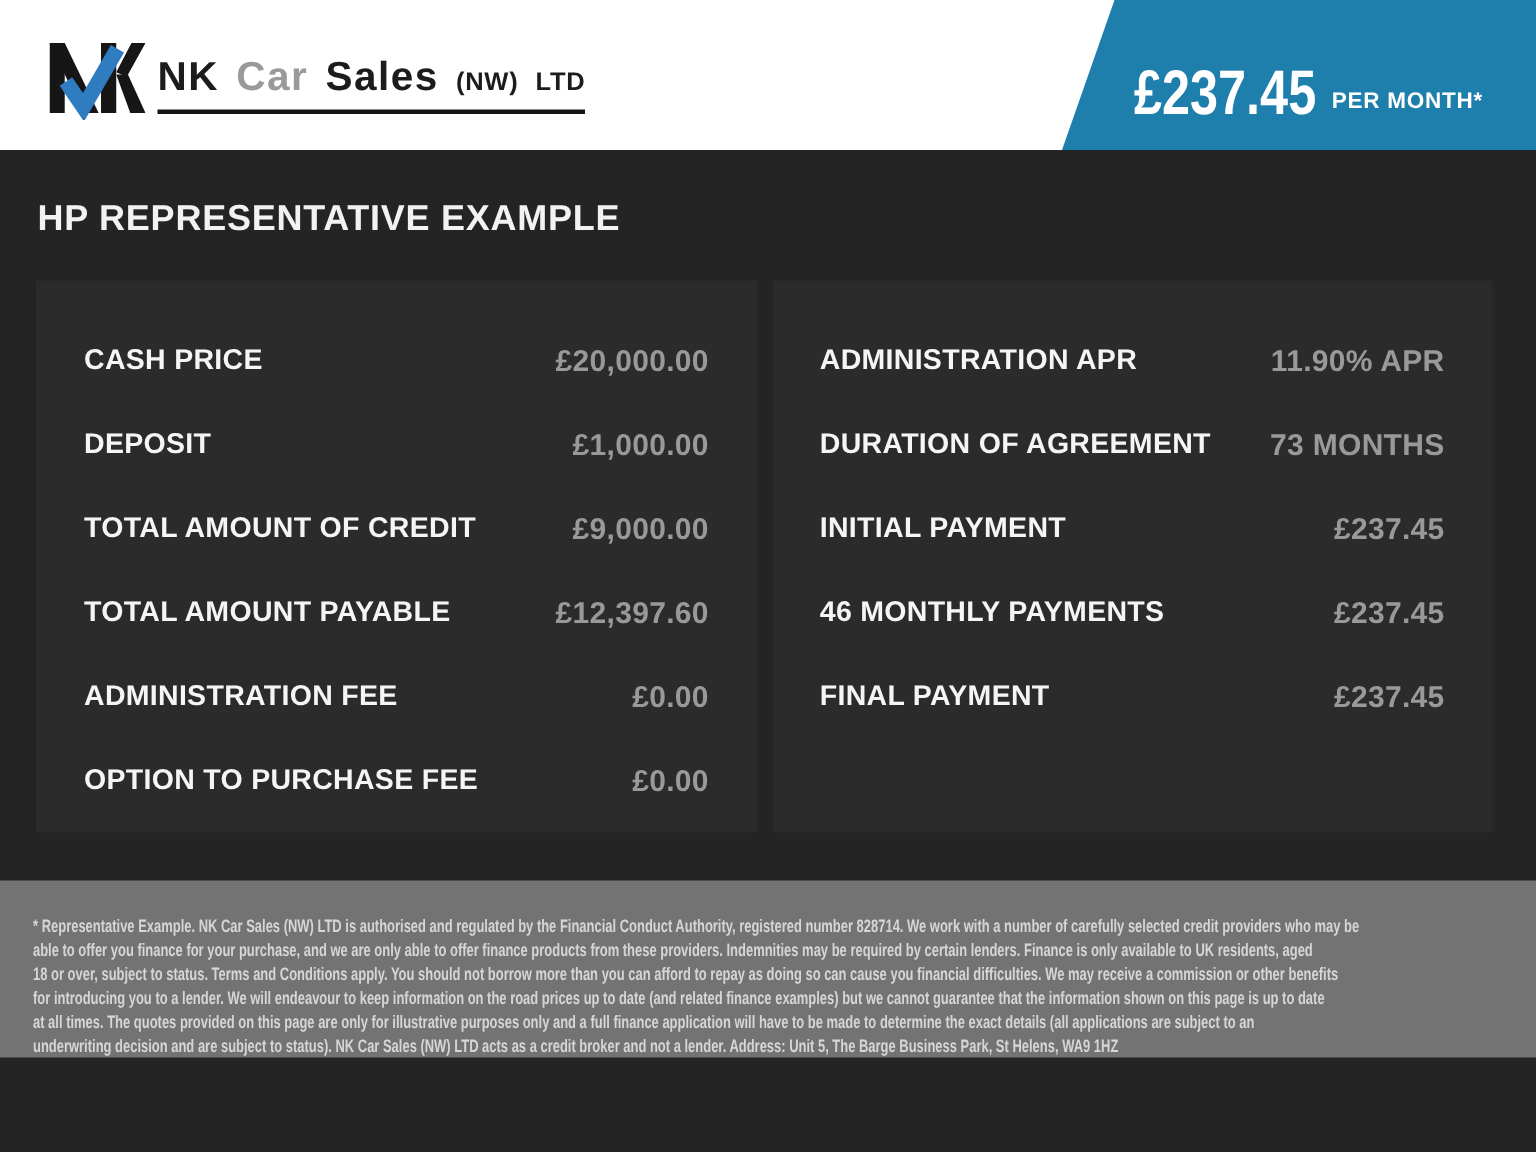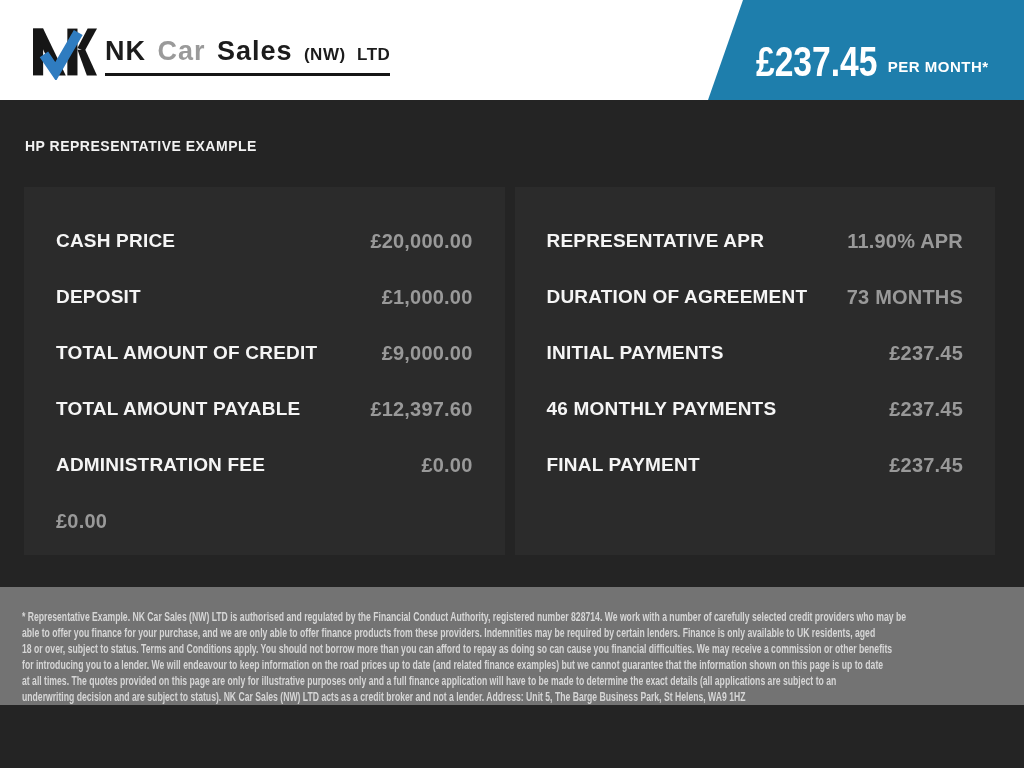--- a/index.html
+++ b/index.html
@@ -23,21 +23,21 @@
   .price-banner { position:absolute; right:0; top:0; width:316px; height:100px;
     background:#1e7eac; clip-path:polygon(35px 0, 100% 0, 100% 100%, 0 100%);
     display:flex; align-items:baseline; padding-left:48px; padding-top:62px; }
   .price { font-size:42px; font-weight:700; color:#ffffff; display:inline-block;
     transform:scaleX(0.8); transform-origin:left center; margin-right:-20px; line-height:0; }
   .per-month { font-size:15px; font-weight:700; color:#ffffff; letter-spacing:0.5px;
     line-height:0; position:relative; top:-4px; }
 
   
   .main { flex:0 0 auto; background:#242424; padding-bottom:32px; }
-  .page-title { margin:34px 0 0 25px; font-size:14px; font-weight:700; color:#f2f2f2;
+  .page-title { margin:34px 0 0 25px; font-size:24px; font-weight:700; color:#f2f2f2;
     letter-spacing:0.5px; line-height:24px; }
   .panels { display:flex; gap:10px; margin:29px 29px 0 24px;text-align:right; }
   .panel { flex:1 1 0; background:#2b2b2b; padding:26px 32px 6px 32px; }
   .frow { height:56px; display:flex; align-items:center; justify-content:space-between; }
   .flabel { font-size:19px; font-weight:700; color:#f5f5f5; letter-spacing:0.2px; }
   .fvalue { font-size:20px; font-weight:700; color:#999999; letter-spacing:0.2px; }
 
   
   .footer { flex:1 1 auto; background:#737373; padding:22px 0 0 22px; }
   .disc-line { white-space:nowrap; font-size:12px; font-weight:700; color:#d6d6d6;
@@ -94,35 +94,36 @@
         </div>
         <div class="frow">
           <span class="flabel">TOTAL AMOUNT PAYABLE</span>
           <span class="fvalue">£12,397.60</span>
         </div>
         <div class="frow">
           <span class="flabel">ADMINISTRATION FEE</span>
           <span class="fvalue">£0.00</span>
         </div>
         <div class="frow">
+          <span class="flabel">OPTION TO PURCHASE FEE</span>
           <span class="fvalue">£0.00</span>
         </div>
       </section>
 
       <section class="panel">
         <div class="frow">
-          <span class="flabel">REPRESENTATIVE APR</span>
+          <span class="flabel">ADMINISTRATION APR</span>
           <span class="fvalue">11.90% APR</span>
         </div>
         <div class="frow">
           <span class="flabel">DURATION OF AGREEMENT</span>
           <span class="fvalue">73 MONTHS</span>
         </div>
         <div class="frow">
-          <span class="flabel">INITIAL PAYMENTS</span>
+          <span class="flabel">INITIAL PAYMENT</span>
           <span class="fvalue">£237.45</span>
         </div>
         <div class="frow">
           <span class="flabel">46 MONTHLY PAYMENTS</span>
           <span class="fvalue">£237.45</span>
         </div>
         <div class="frow">
           <span class="flabel">FINAL PAYMENT</span>
           <span class="fvalue">£237.45</span>
         </div>

